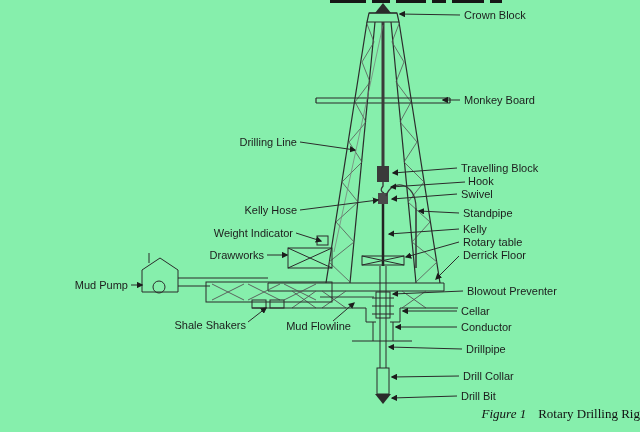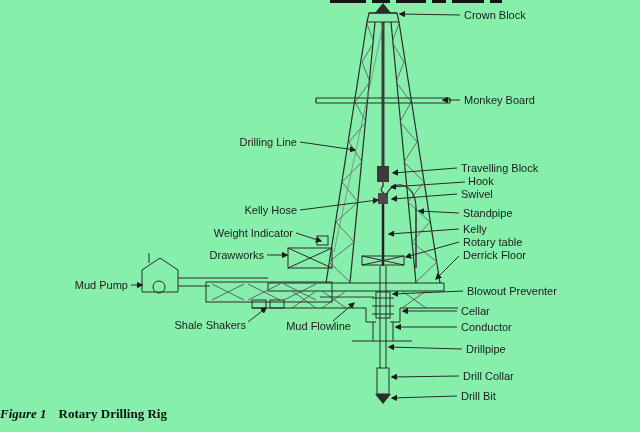--- a/index.html
+++ b/index.html
@@ -12,24 +12,24 @@
   }
   svg{position:absolute;left:0;top:0;}
   svg text{
     font-family:"Liberation Sans",sans-serif;
     font-size:11px;
     fill:#1c1c1c;
   }
   .caption{
     position:absolute;
     top:406px;left:0;right:0;
-    text-align:left;
+    text-align:right;
     font-family:"Liberation Serif",serif;
     font-size:13px;
-    font-weight:bold;
+    font-weight:normal;
     color:#111;
   }
   .caption .fig-label{font-style:italic;margin-right:12px;}
 </style>
 </head>
 <body>
 
 <div id="page">
 
   <svg width="640" height="432" viewBox="0 0 640 432">

